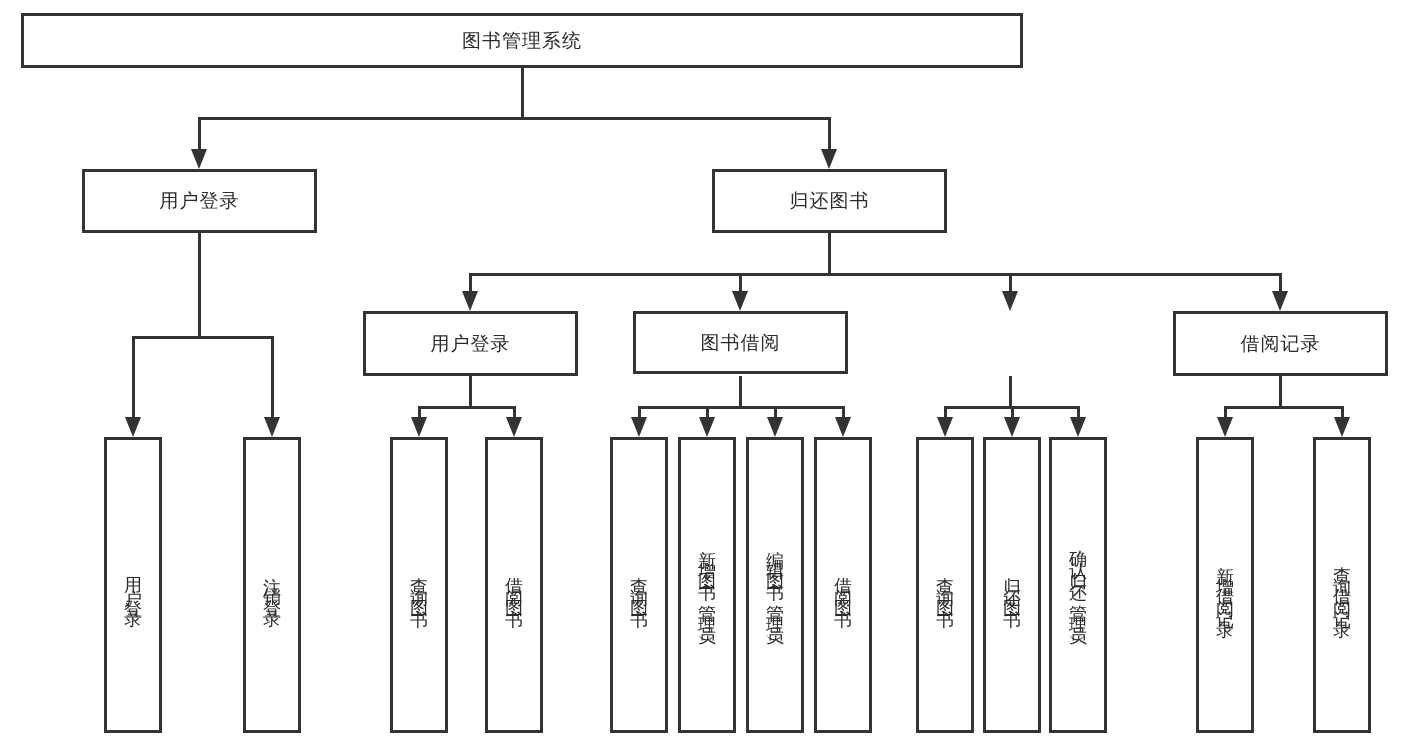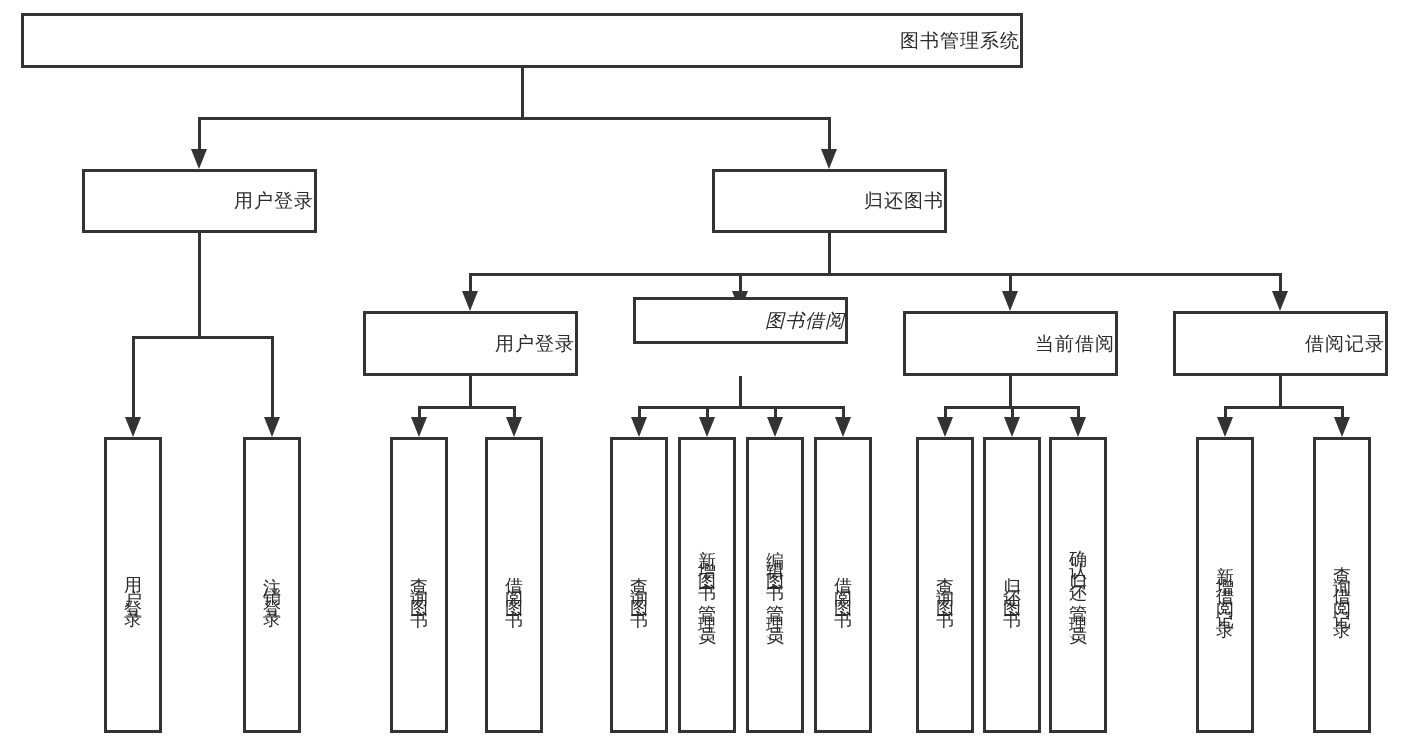--- a/index.html
+++ b/index.html
@@ -6,21 +6,21 @@
     --line:#333333;
     --text:#2b2b2b;
   }
   html,body{margin:0;padding:0;background:#ffffff;}
   body{font-family:"Liberation Sans","DejaVu Sans",sans-serif;}
   #stage{
     position:relative;width:1405px;height:747px;background:#ffffff;overflow:hidden;
   }
   .box{
     position:absolute;background:#fff;border:3px solid var(--line);
-    display:flex;align-items:center;justify-content:flex-end;
+    display:flex;align-items:center;justify-content:center;
     font-size:19px;color:var(--text);box-sizing:border-box;
     letter-spacing:1px;white-space:nowrap;
   }
   .vbox{
     position:absolute;top:437px;width:58px;height:296px;
     background:#fff;border:3px solid var(--line);
     display:flex;align-items:center;justify-content:center;
     box-sizing:border-box;
   }
   .vtext{
@@ -77,25 +77,22 @@
   <div class="vline" style="left:739px;top:273px;height:19px;"></div>
   <div class="arr" style="left:732px;top:291px;"></div>
   <div class="vline" style="left:1009px;top:273px;height:19px;"></div>
   <div class="arr" style="left:1002px;top:291px;"></div>
   <div class="vline" style="left:1279px;top:273px;height:19px;"></div>
   <div class="arr" style="left:1272px;top:291px;"></div>
 
   <div class="box" style="left:363px;top:311px;width:215px;height:65px;">
     <span>用户登录</span>
   </div>
-  <div class="box" style="left:633px;top:297px;width:215px;height:47px;font-style:italic;">
+  <div class="box" style="left:633px;top:311px;width:215px;height:63px;">
     <span>图书借阅</span>
-  </div>
-  <div class="box" style="left:903px;top:311px;width:215px;height:65px;">
-    <span>当前借阅</span>
   </div>
   <div class="box" style="left:1173px;top:311px;width:215px;height:65px;font-family:Liberation Mono, monospace;">
     <span>借阅记录</span>
   </div>
 
   <div class="vline" style="left:469px;top:376px;height:33px;"></div>
   <div class="hline" style="left:418px;top:406px;width:97px;"></div>
   <div class="vline" style="left:418px;top:406px;height:13px;"></div>
   <div class="arr" style="left:411px;top:417px;"></div>
   <div class="vline" style="left:513px;top:406px;height:13px;"></div>

